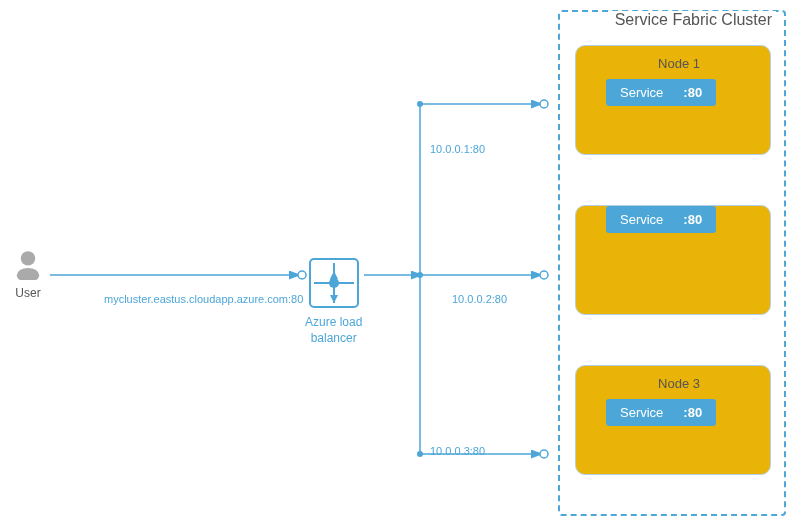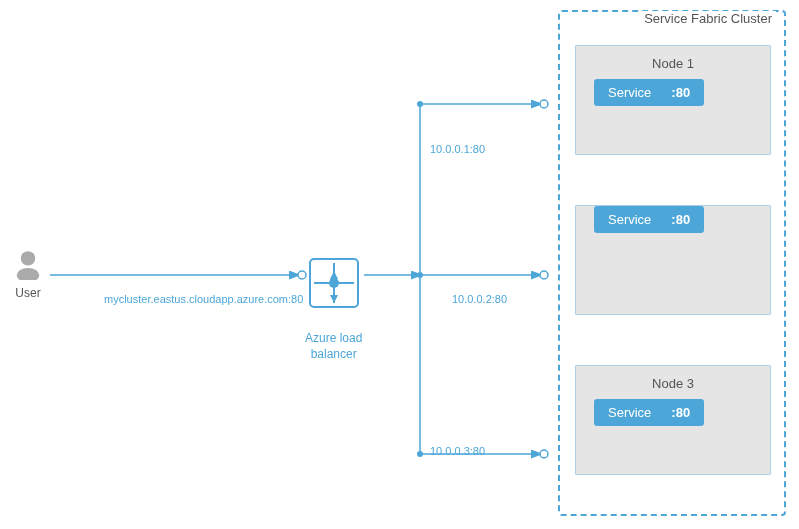--- a/index.html
+++ b/index.html
@@ -28,32 +28,33 @@
       border: 2px dashed #4da6d8;
       border-radius: 4px;
     }
     .cluster-title {
       position: absolute;
       top: -1px;
       right: 8px;
       background: #fff;
       padding: 0 4px;
       color: #555;
-      font-size: 13px;
+      font-size: 16px;
     }
 
     
     .node-box {
       position: absolute;
       left: 575px;
       width: 196px;
       height: 110px;
-      background: #e5e5e5;
+      background: #eab308;
       border: 1px solid #b0d0e8;
-      border-radius: 1px;
+      border-radius: 10px;
+      padding-left: 12px;
     }
     .node-box-1 { top: 45px; }
     .node-box-2 { top: 205px; }
     .node-box-3 { top: 365px; }
 
     .node-title {
       text-align: center;
       color: #555;
       font-size: 13px;
       margin-top: 10px;
@@ -96,21 +97,21 @@
     .lb-icon {
       position: absolute;
       top: 255px;
       left: 305px;
       text-align: center;
     }
     .lb-label {
       font-size: 12px;
       color: #4da6d8;
       text-align: center;
-      margin-top: 16px;
+      margin-top: 0;
       line-height: 1.3;
     }
 
     
     .lines-svg {
       position: absolute;
       top: 0;
       left: 0;
       width: 799px;
       height: 529px;

